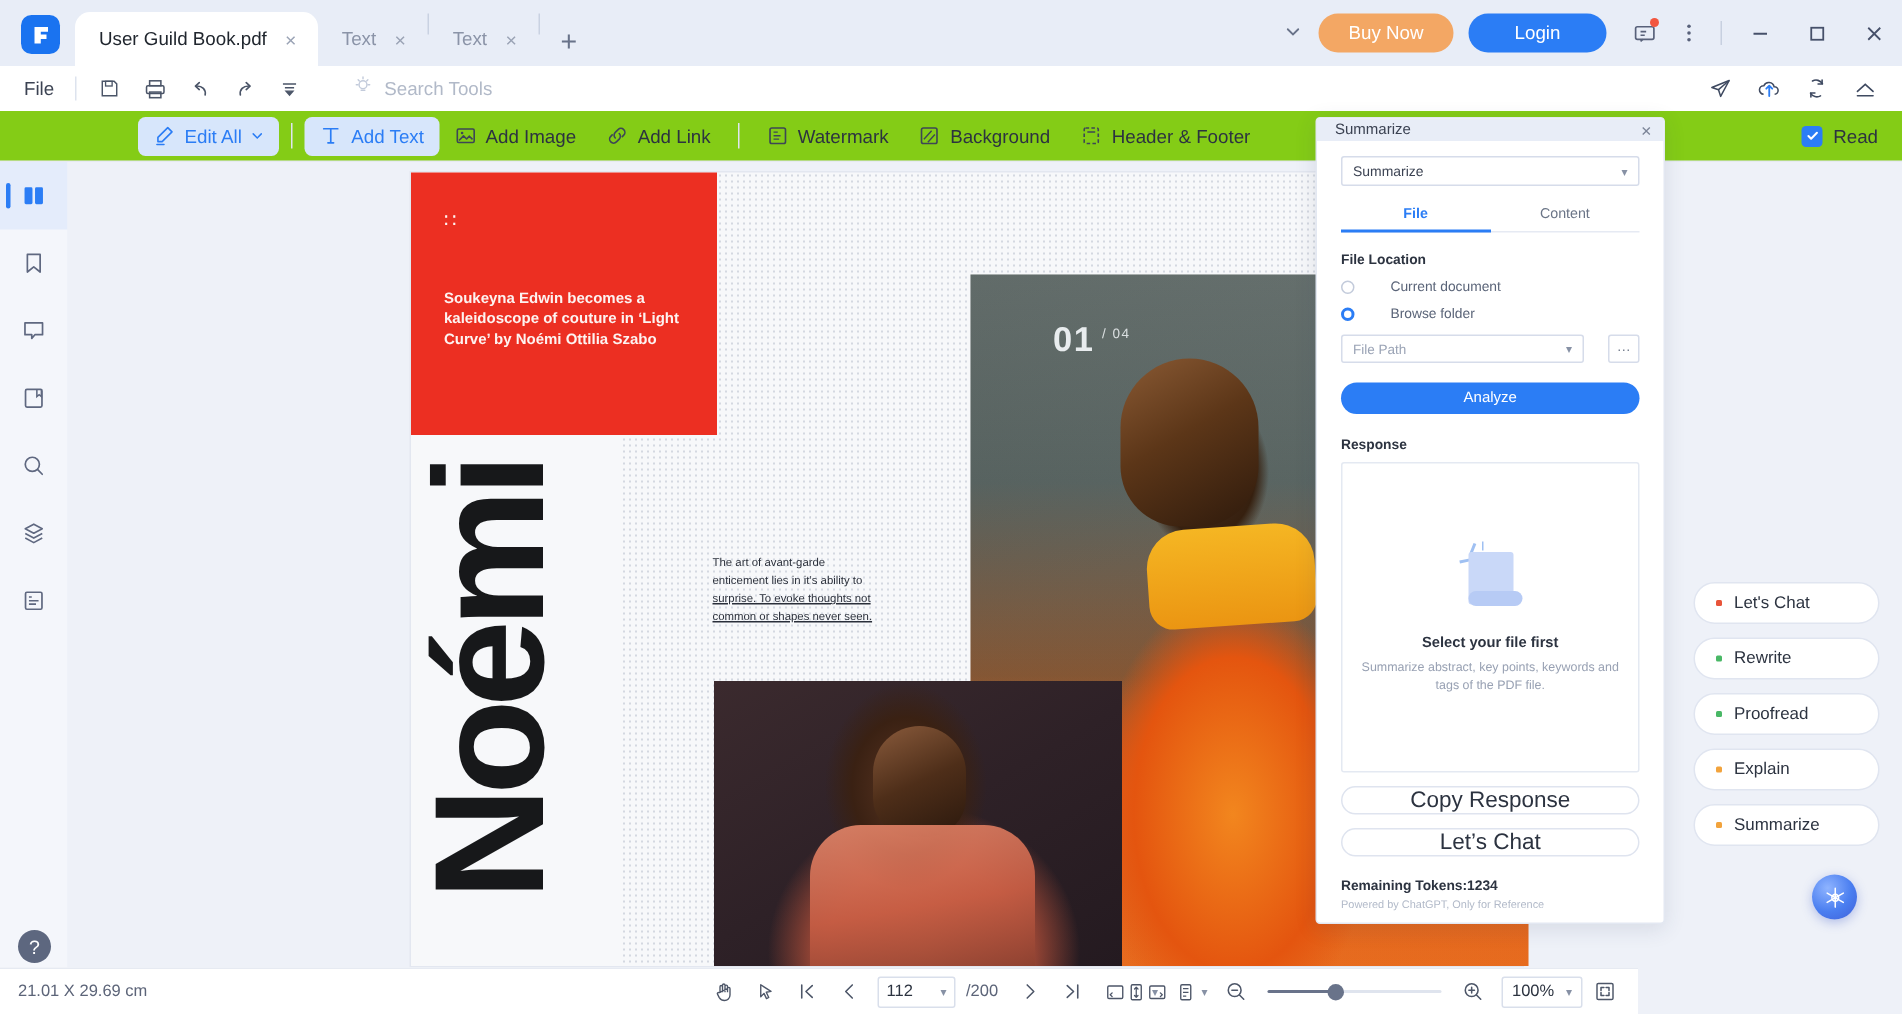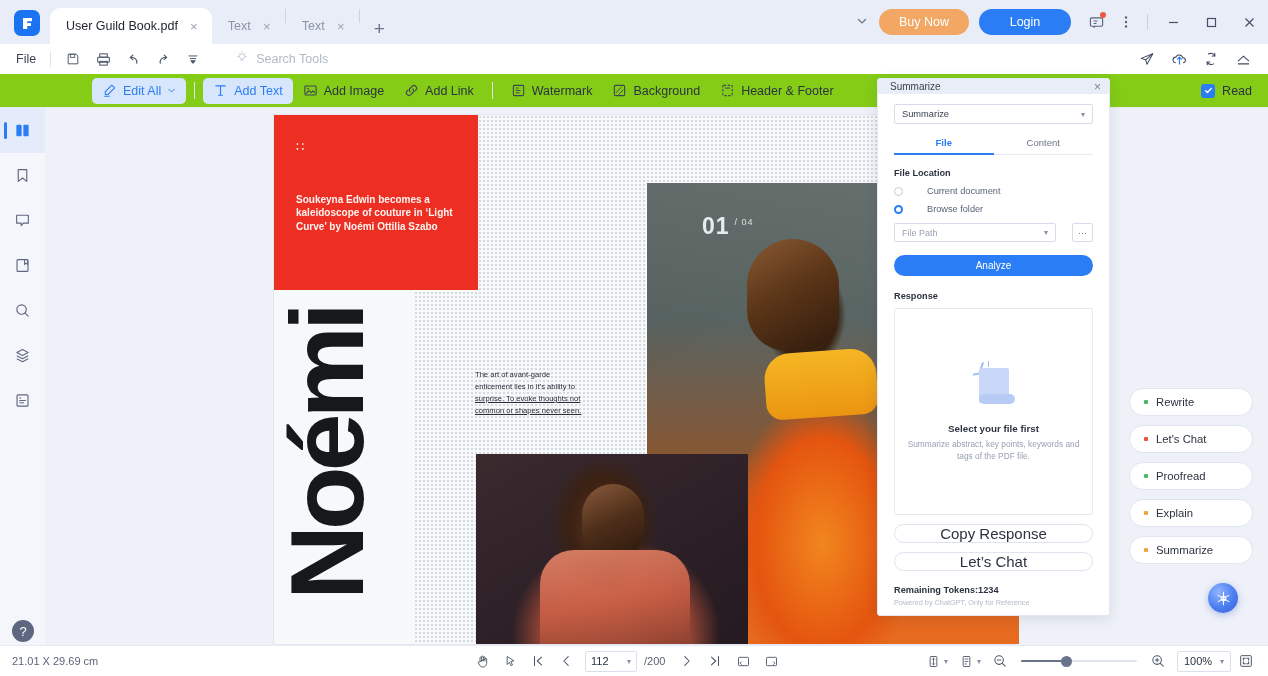--- a/index.html
+++ b/index.html
@@ -258,21 +258,21 @@
   .ai-dot { width:4px; height:4px; border-radius:1px; flex:none; }
   .ai-orb {
     position:absolute; left:1208px; top:583px; width:30px; height:30px; border-radius:50%;
     background:radial-gradient(circle at 35% 30%, #8fb4ff 0%, #4a7ef0 55%, #3f5fd8 100%);
     display:flex; align-items:center; justify-content:center; color:#fff; font-size:16px;
     box-shadow:0 2px 7px rgba(60,90,200,.35);
   }
 
   
   .statusbar {
-    position:absolute; left:0; top:645px; width:1268px; height:31px;
+    position:absolute; left:0; top:645px; width:1092px; height:31px;
     background:#fff; border-top:1px solid #e6eaf2; display:flex; align-items:center;
   }
   .dim { font-size:11px; color:#5c6478; padding-left:12px;}
   .sb-center { position:absolute; left:470px; display:flex; align-items:center; gap:4px; }
   .sb-i { width:24px; height:24px; display:flex; align-items:center; justify-content:center; color:#4b5costs; color:#4d5668; }
   .pagebox {
     width:52px; height:21px; border:1px solid #d9dfeb; border-radius:2px;
     display:flex; align-items:center; padding:0 5px; font-size:11px; color:#2c3340; margin:0 3px;
   }
   .pagebox .cv { margin-left:auto; font-size:8px; color:#8791a5;}
@@ -653,26 +653,26 @@
       <div class="ghost-btn">Copy Response</div>
       <div class="ghost-btn">Let’s Chat</div>
 
       <div class="tokens">Remaining Tokens:1234</div>
       <div class="powered">Powered by ChatGPT, Only for Reference</div>
     </div>
   </div>
 
   <div class="ai-col">
     <div class="ai-btn">
+      <span class="ai-dot" style="background:#e8543a"></span>
+      <span>Let's Chat</span>
+    </div>
+    <div class="ai-btn">
       <span class="ai-dot" style="background:#49b866"></span>
       <span>Rewrite</span>
-    </div>
-    <div class="ai-btn">
-      <span class="ai-dot" style="background:#e8543a"></span>
-      <span>Let's Chat</span>
     </div>
     <div class="ai-btn">
       <span class="ai-dot" style="background:#49b866"></span>
       <span>Proofread</span>
     </div>
     <div class="ai-btn">
       <span class="ai-dot" style="background:#f2a33c"></span>
       <span>Explain</span>
     </div>
     <div class="ai-btn">

